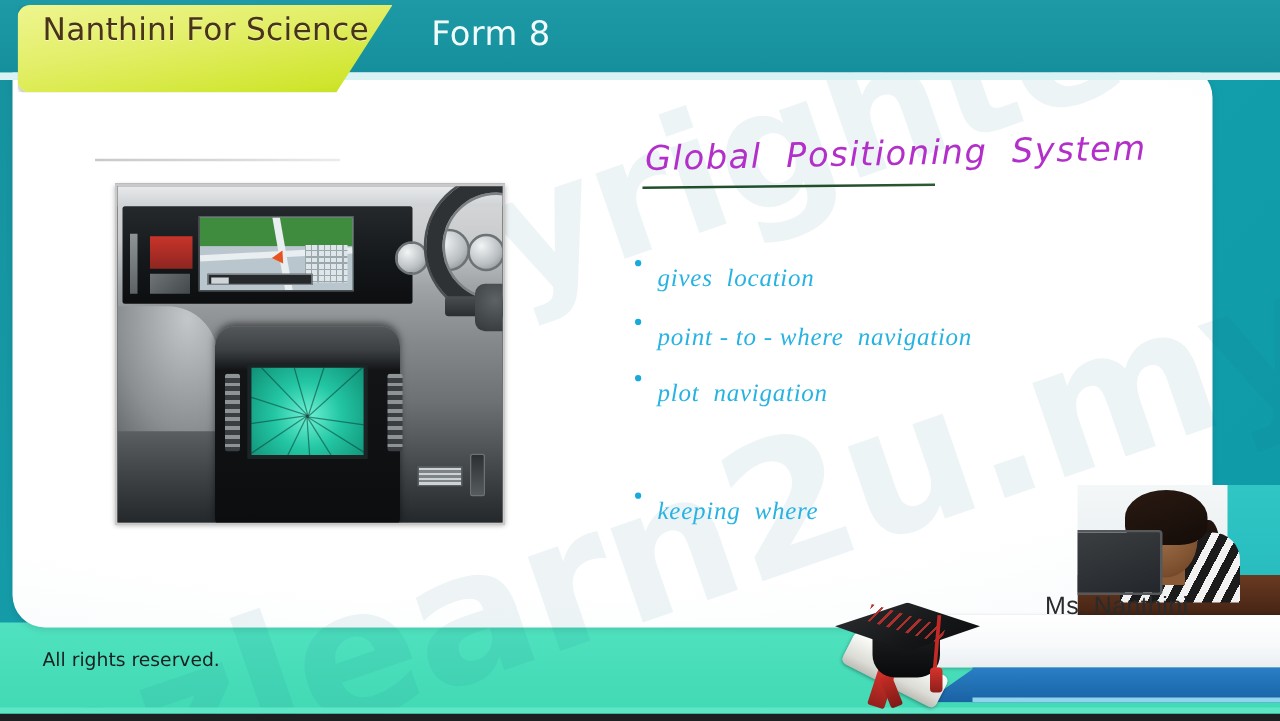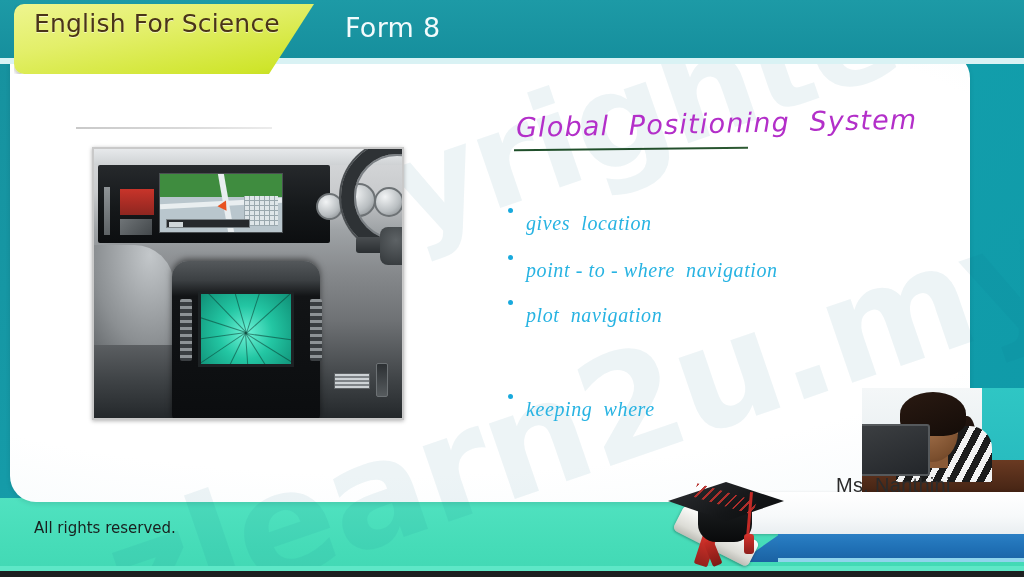--- a/index.html
+++ b/index.html
@@ -414,21 +414,21 @@
 
   <div class="white-panel"></div>
 
   <div class="watermark wm-1">copyrighted</div>
   <div class="watermark wm-2">ezlearn2u.my</div>
 
   <div class="header-band"></div>
   <div class="header-band-lower"></div>
 
   <div class="logo-banner">
-    <div class="ln">English For Science</div>
+    <div class="ln">Nanthini For Science</div>
   </div>
   <div class="form-label">Form 8</div>
 
   <div class="slide-subtitle-rule"></div>
 
   <div class="photo-frame">
     <div class="dash">
       <div class="dash-top"></div>
       <div class="dash-left-hump"></div>
 

